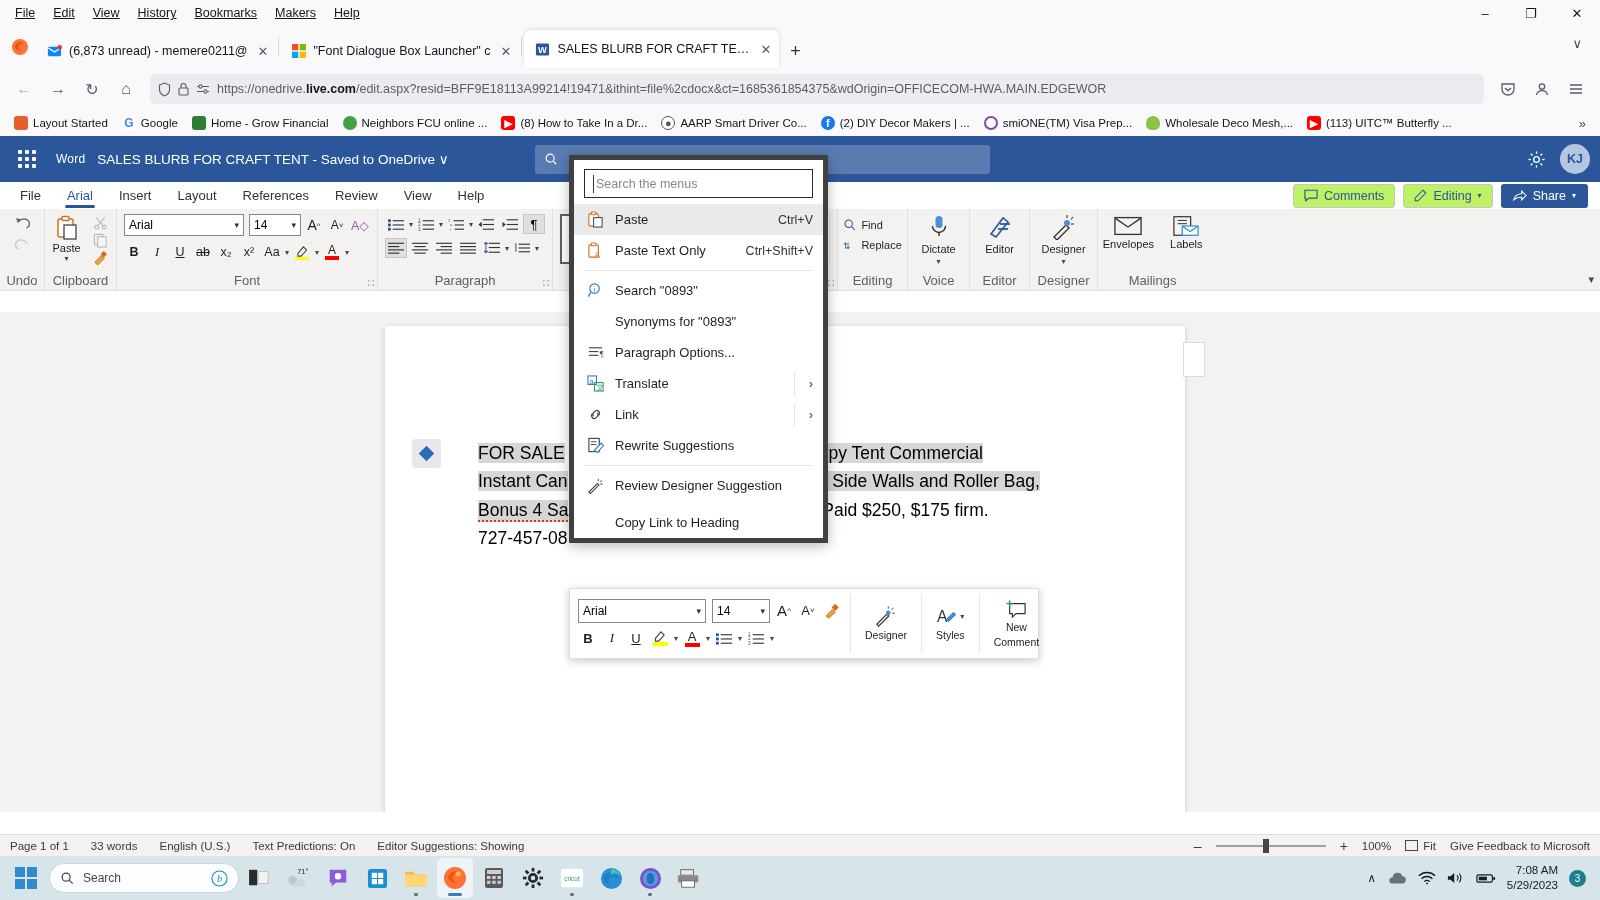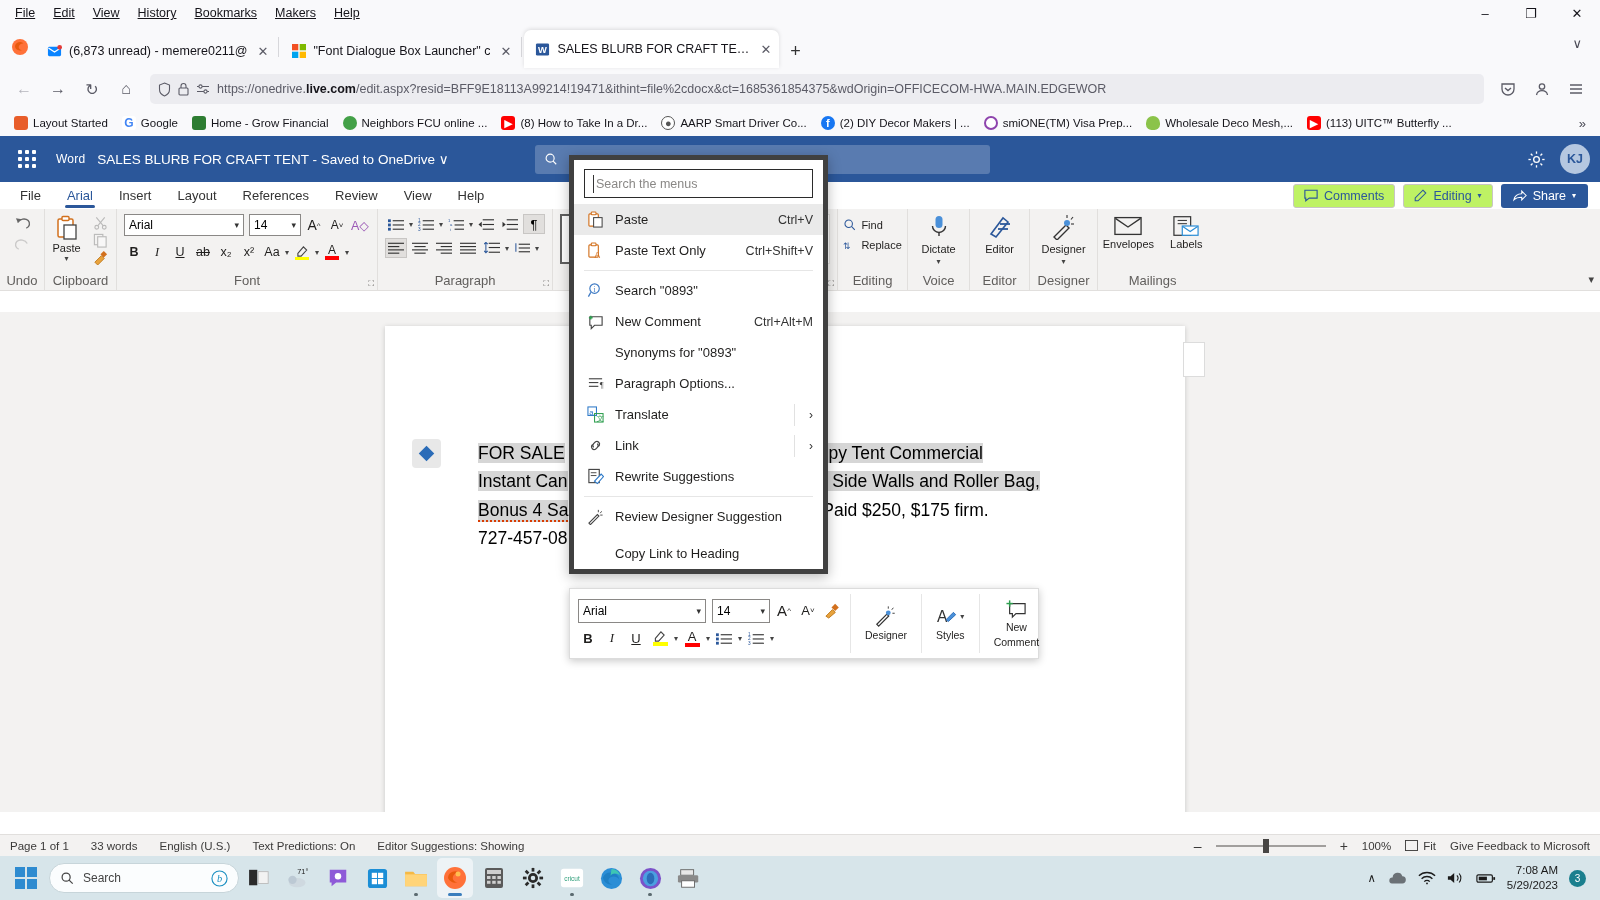--- a/index.html
+++ b/index.html
@@ -871,33 +871,20 @@
     <span class="cico">
         <svg width="17" height="17" viewBox="0 0 18 18">
           <circle cx="8" cy="7" r="5" fill="none" stroke="#3b78c3" stroke-width="1.2"></circle>
           <line x1="4" y1="11" x2="1.5" y2="15.5" stroke="#3b78c3" stroke-width="1.3"></line>
           <text x="8" y="10.5" font-size="8" fill="#3b78c3" text-anchor="middle" font-family="Liberation Serif, serif">i</text>
         </svg>
       </span>
     <span>Search "0893"</span>
   </div>
 
-  <div class="ctx-item">
-    <span class="cico">
-        <svg width="17" height="17" viewBox="0 0 18 18">
-          <path d="M3 4h13v9h-8l-3.5 3.5V13H3z" fill="none" stroke="#444" stroke-width="1.2"></path>
-          <g stroke="#2e9e4f" stroke-width="1.5">
-            <line x1="4" y1="3" x2="4" y2="7"></line>
-            <line x1="2" y1="5" x2="6" y2="5"></line>
-          </g>
-        </svg>
-      </span>
-    <span>New Comment</span>
-    <span class="ckey">Ctrl+Alt+M</span>
-  </div>
 
   <div class="ctx-item noicon">
     <span>Synonyms for "0893"</span>
   </div>
 
   <div class="ctx-item">
     <span class="cico">
         <svg width="17" height="17" viewBox="0 0 18 18">
           <g stroke="#444" stroke-width="1.2">
             <line x1="2" y1="4" x2="16" y2="4"></line>

